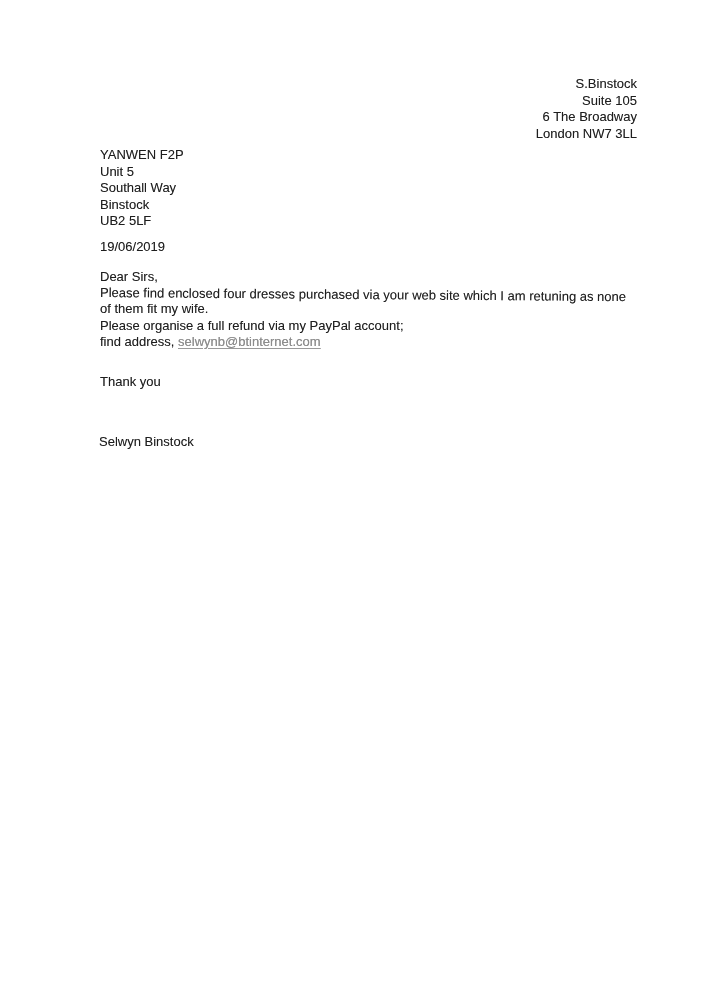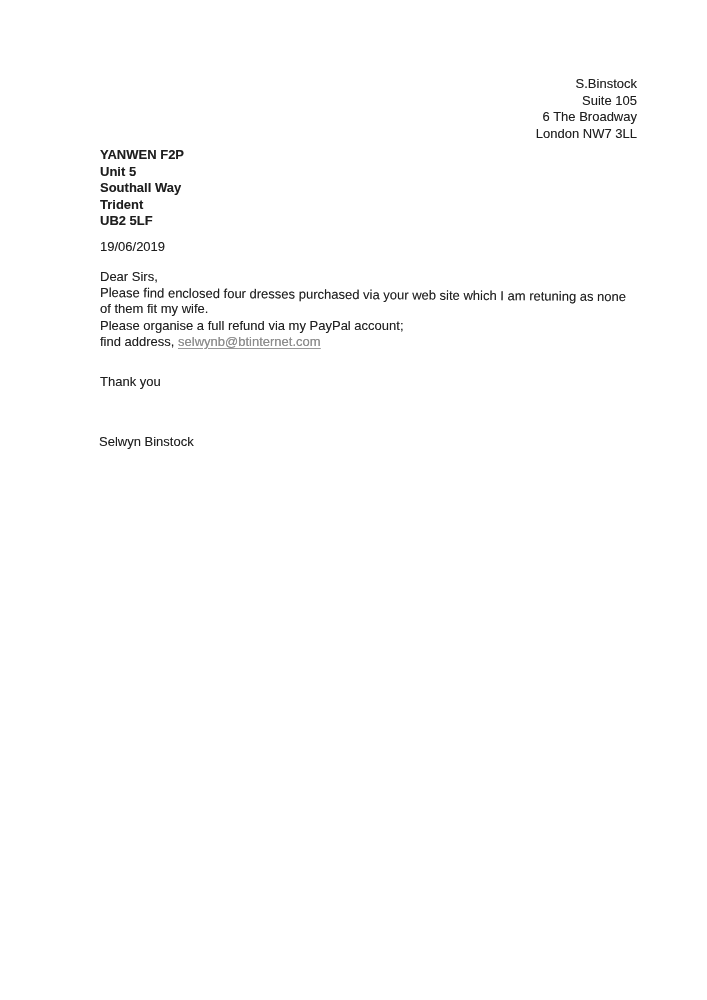--- a/index.html
+++ b/index.html
@@ -25,21 +25,20 @@
   .sender {
     top: 76px;
     right: 70px;
     text-align: right;
     line-height: 16.6px;
   }
   .recipient {
     top: 147px;
     left: 100px;
     line-height: 16.6px;
-    font-weight: bold;
   }
   .date-line {
     top: 239px;
     left: 100px;
   }
   .body-block {
     top: 269px;
     left: 100px;
     line-height: 16.2px;
   }
@@ -73,21 +72,21 @@
     <div>S.Binstock</div>
     <div>Suite 105</div>
     <div>6 The Broadway</div>
     <div>London NW7 3LL</div>
   </div>
 
   <div class="block recipient">
     <div>YANWEN F2P</div>
     <div>Unit 5</div>
     <div>Southall Way</div>
-    <div>Trident</div>
+    <div>Binstock</div>
     <div>UB2 5LF</div>
   </div>
 
   <div class="block date-line">19/06/2019</div>
 
   <div class="block body-block">
     <div>Dear Sirs,</div>
     <div class="skew">Please find enclosed four dresses purchased via your web site which I am retuning as none</div>
     <div>of them fit my wife.</div>
     <div>Please organise a full refund via my PayPal account;</div>

